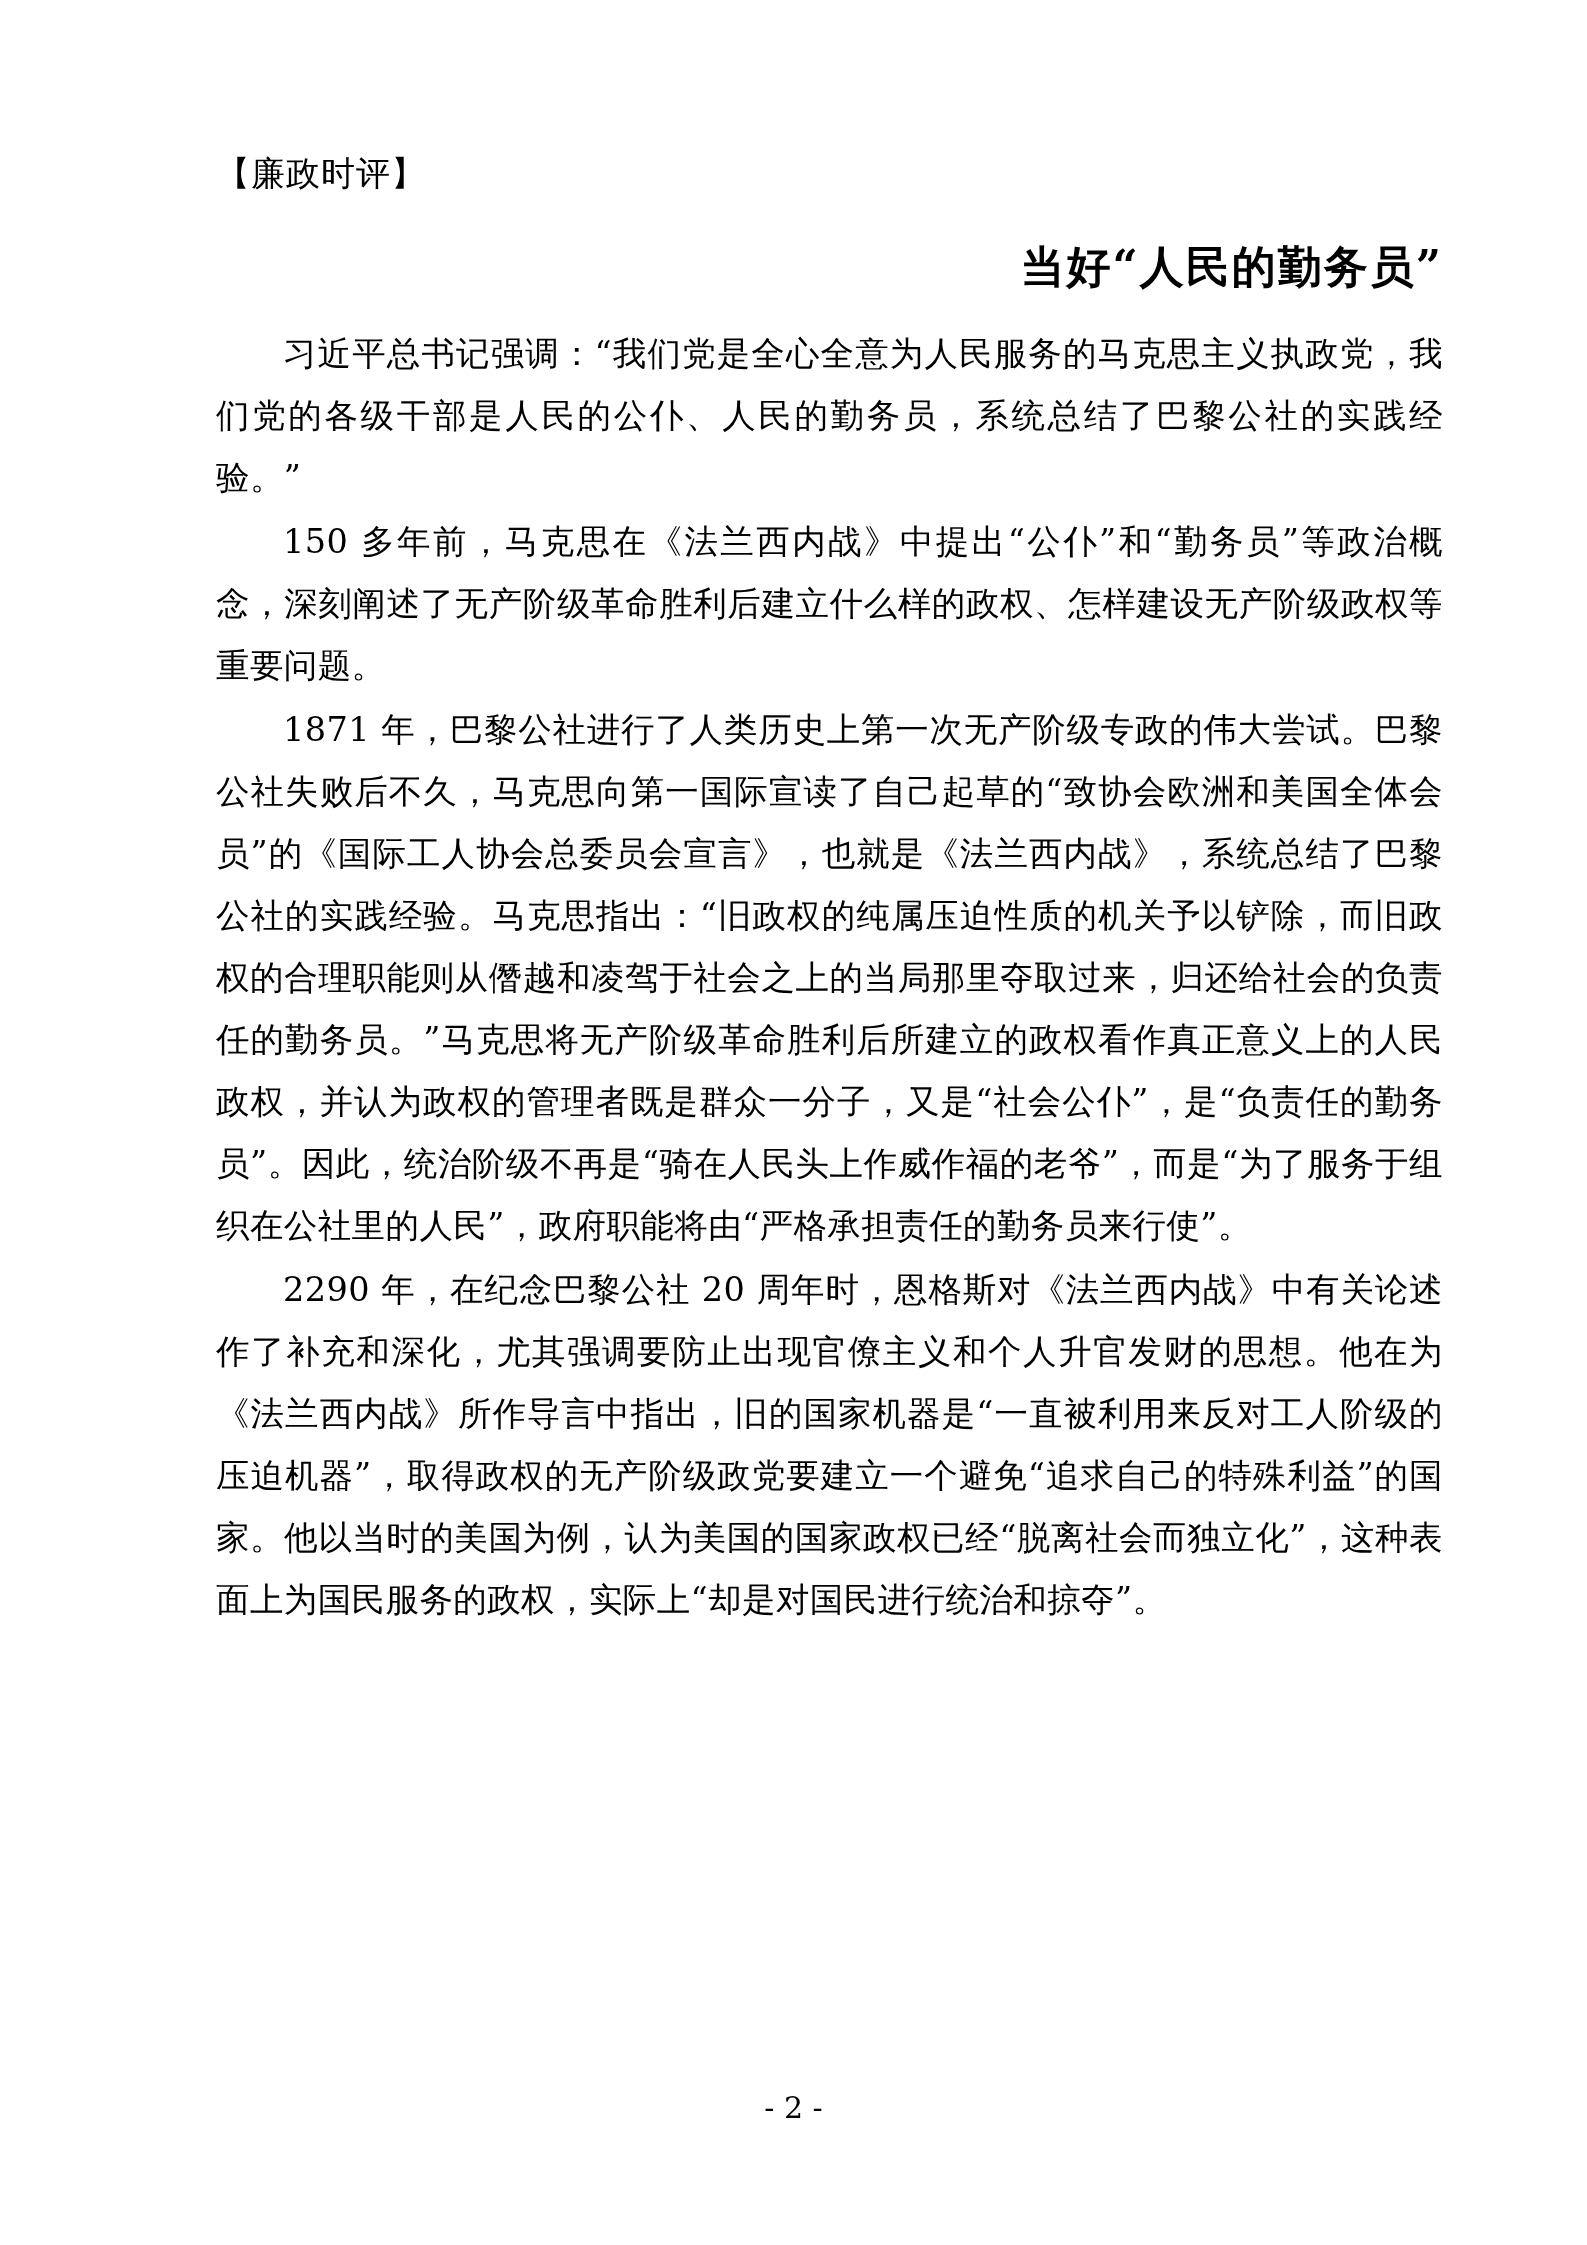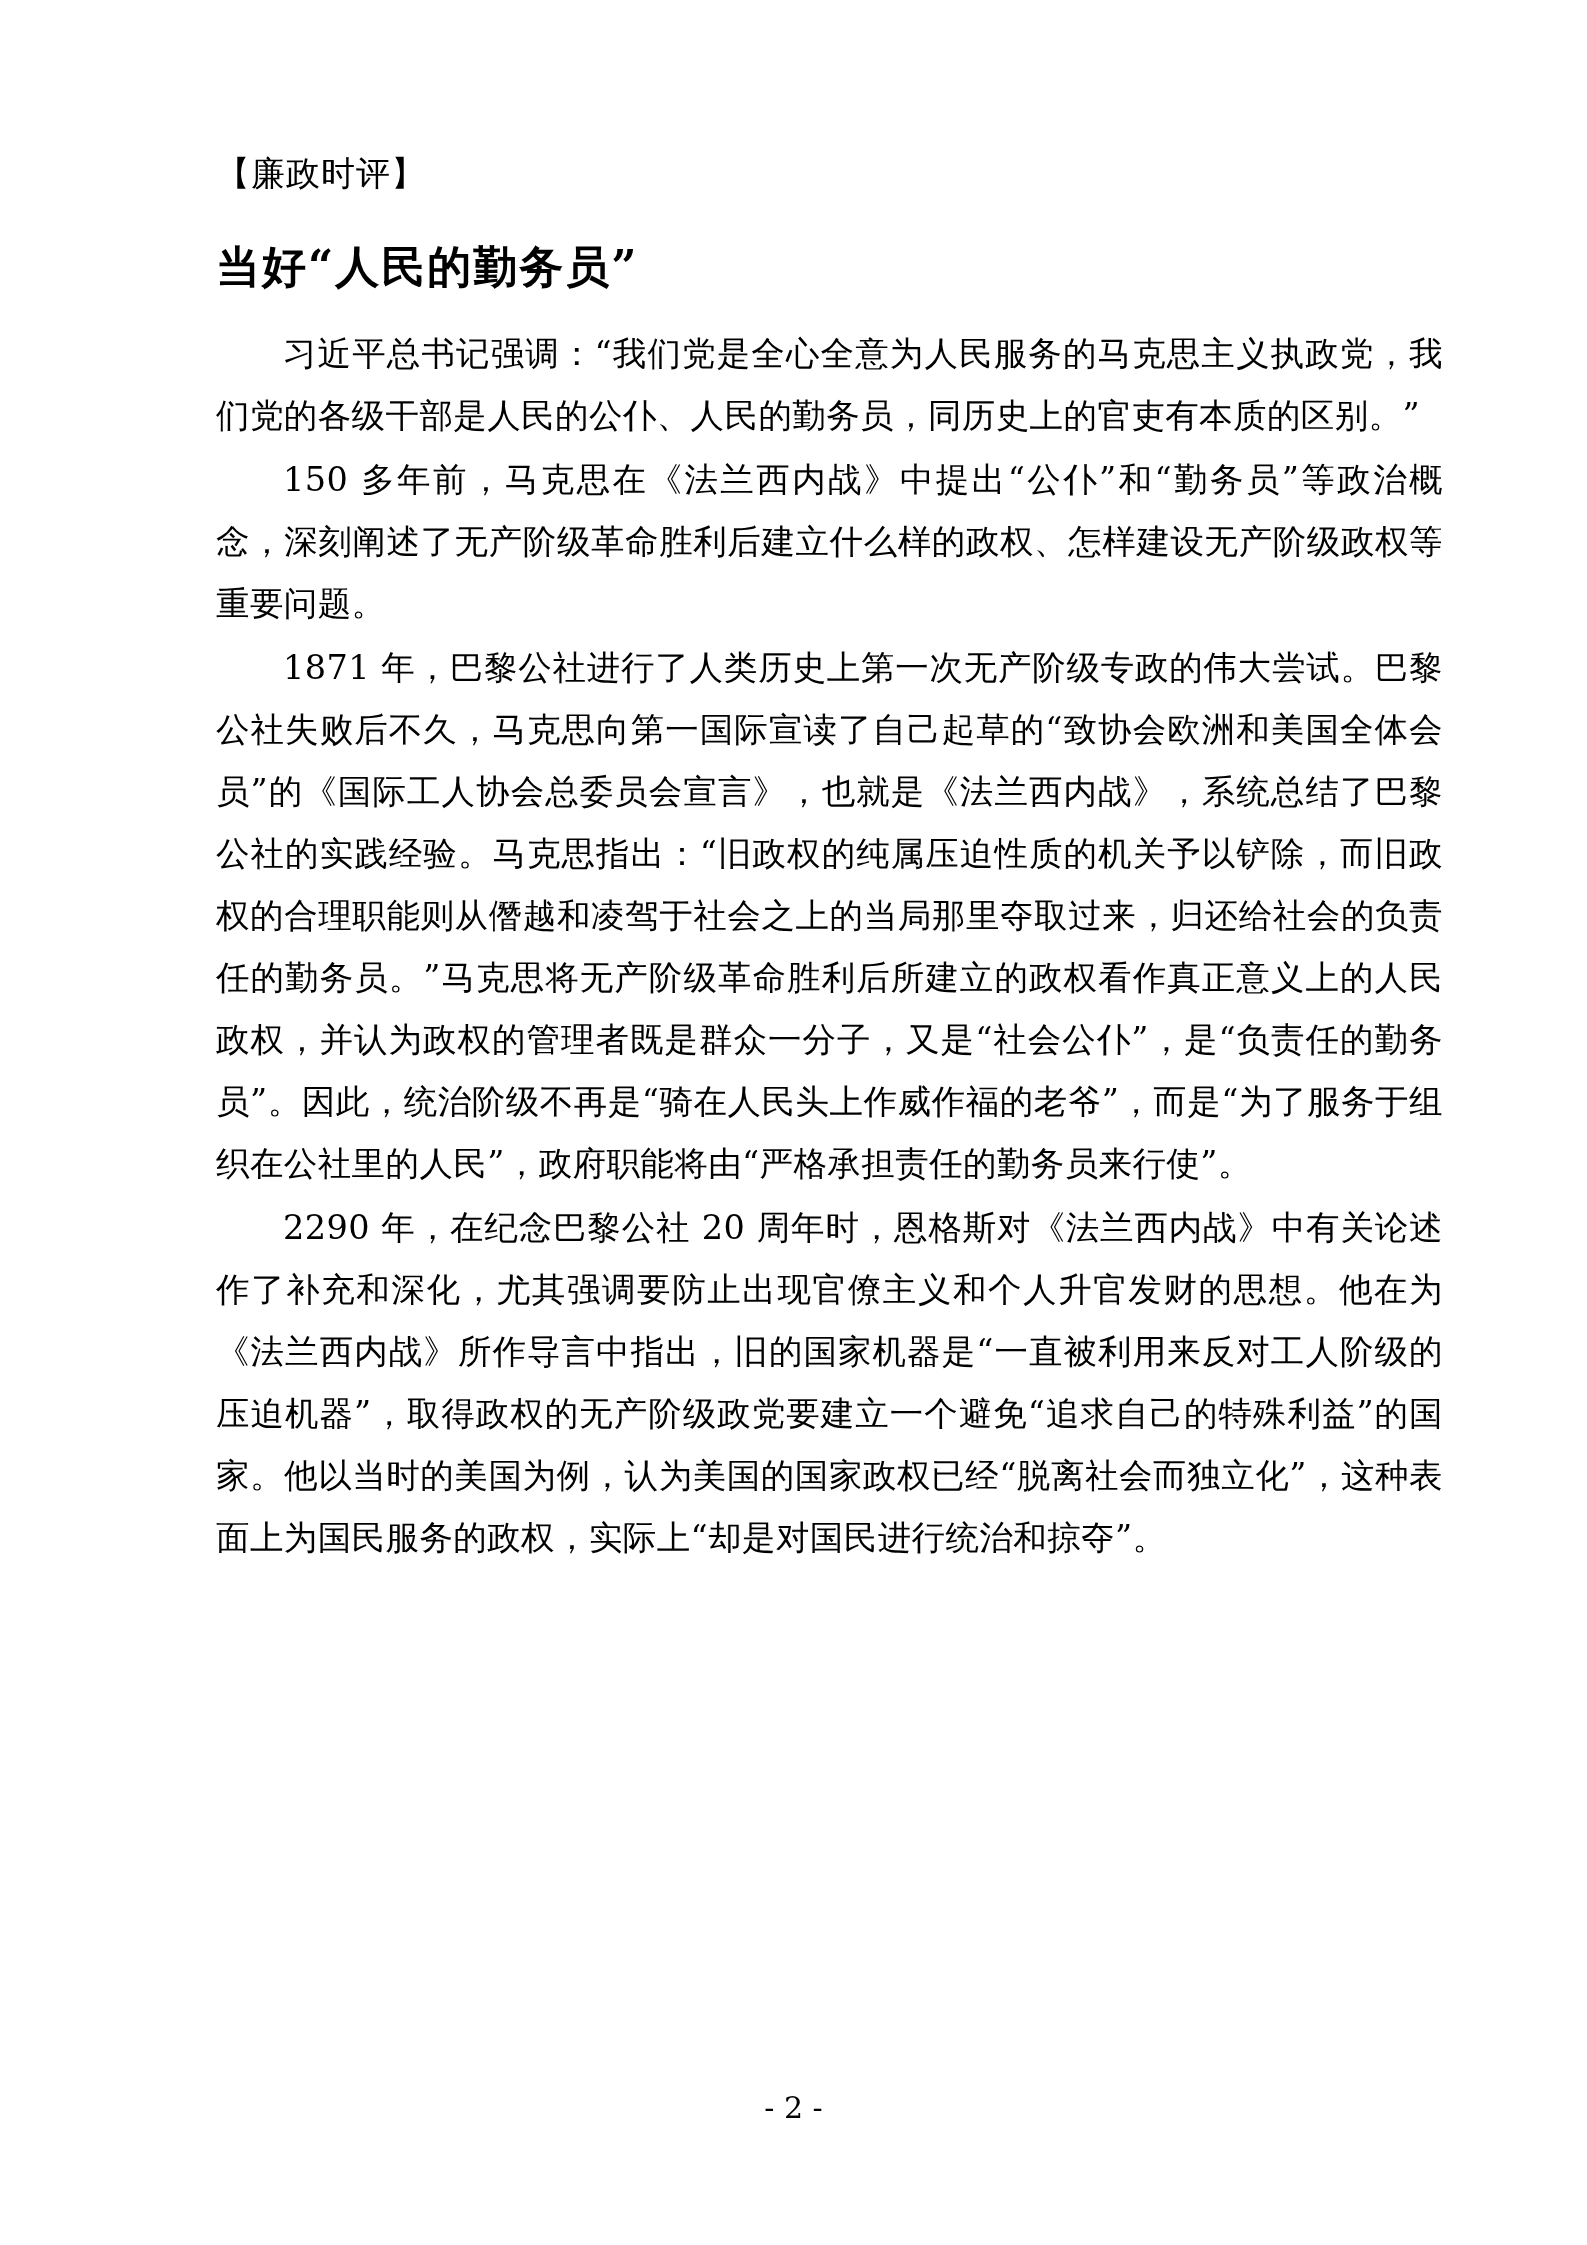--- a/index.html
+++ b/index.html
@@ -24,21 +24,21 @@
     padding: 150px 160px 0 200px;
   }
   .section-tag {
     font-size: 34px;
     line-height: 1.4;
     letter-spacing: 1px;
     margin: 0 0 40px 0;
     font-family: "DejaVu Serif", "Liberation Serif", serif;
   }
   .doc-title {
-    text-align: left;
+    text-align: right;
     font-size: 44px;
     font-weight: bold;
     letter-spacing: 2px;
     margin: 18px 0 26px 0;
     font-family: "DejaVu Serif", "Liberation Serif", serif;
   }
   .para {
     font-size: 33.5px;
     line-height: 62px;
     text-align: justify;
@@ -59,21 +59,21 @@
 </style>
 </head>
 <body>
 
 <div class="page">
 
   <div class="section-tag">【廉政时评】</div>
 
   <h1 class="doc-title">当好“人民的勤务员”</h1>
 
-  <p class="para">习近平总书记强调：“我们党是全心全意为人民服务的马克思主义执政党，我们党的各级干部是人民的公仆、人民的勤务员，同历史上的官吏有本质的区别。”</p>
+  <p class="para">习近平总书记强调：“我们党是全心全意为人民服务的马克思主义执政党，我们党的各级干部是人民的公仆、人民的勤务员，系统总结了巴黎公社的实践经验。”</p>
 
   <p class="para">150 多年前，马克思在《法兰西内战》中提出“公仆”和“勤务员”等政治概念，深刻阐述了无产阶级革命胜利后建立什么样的政权、怎样建设无产阶级政权等重要问题。</p>
 
   <p class="para">1871 年，巴黎公社进行了人类历史上第一次无产阶级专政的伟大尝试。巴黎公社失败后不久，马克思向第一国际宣读了自己起草的“致协会欧洲和美国全体会员”的《国际工人协会总委员会宣言》，也就是《法兰西内战》，系统总结了巴黎公社的实践经验。马克思指出：“旧政权的纯属压迫性质的机关予以铲除，而旧政权的合理职能则从僭越和凌驾于社会之上的当局那里夺取过来，归还给社会的负责任的勤务员。”马克思将无产阶级革命胜利后所建立的政权看作真正意义上的人民政权，并认为政权的管理者既是群众一分子，又是“社会公仆”，是“负责任的勤务员”。因此，统治阶级不再是“骑在人民头上作威作福的老爷”，而是“为了服务于组织在公社里的人民”，政府职能将由“严格承担责任的勤务员来行使”。</p>
 
   <p class="para">2290 年，在纪念巴黎公社 20 周年时，恩格斯对《法兰西内战》中有关论述作了补充和深化，尤其强调要防止出现官僚主义和个人升官发财的思想。他在为《法兰西内战》所作导言中指出，旧的国家机器是“一直被利用来反对工人阶级的压迫机器”，取得政权的无产阶级政党要建立一个避免“追求自己的特殊利益”的国家。他以当时的美国为例，认为美国的国家政权已经“脱离社会而独立化”，这种表面上为国民服务的政权，实际上“却是对国民进行统治和掠夺”。</p>
 
 </div>
 
 <div class="footer">- 2 -</div>

